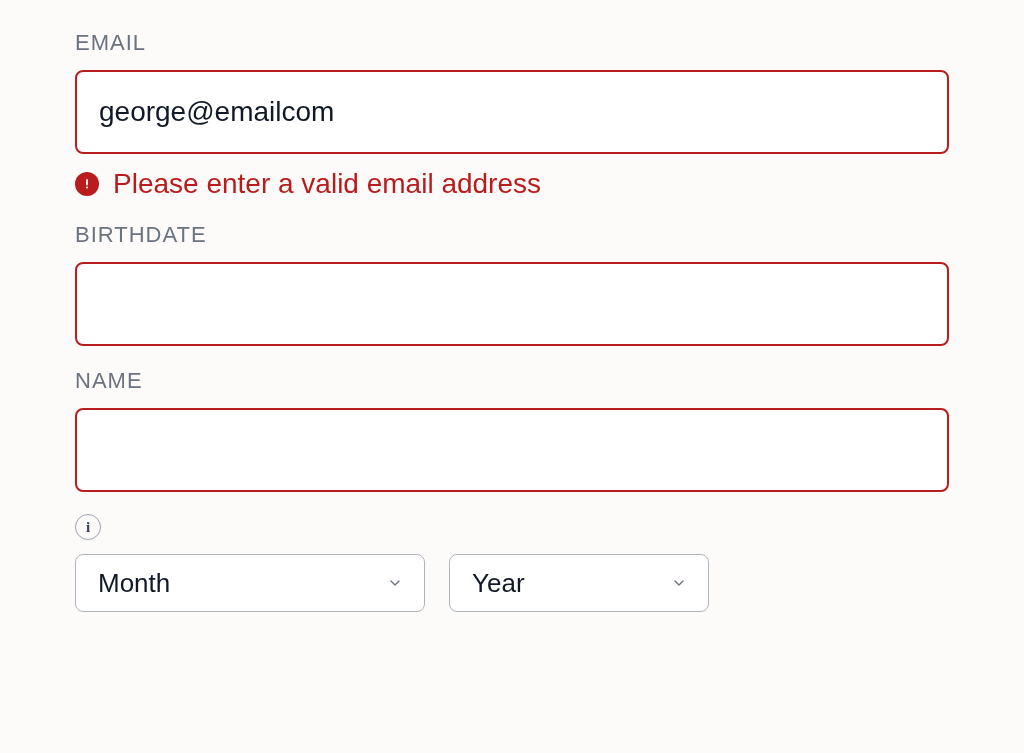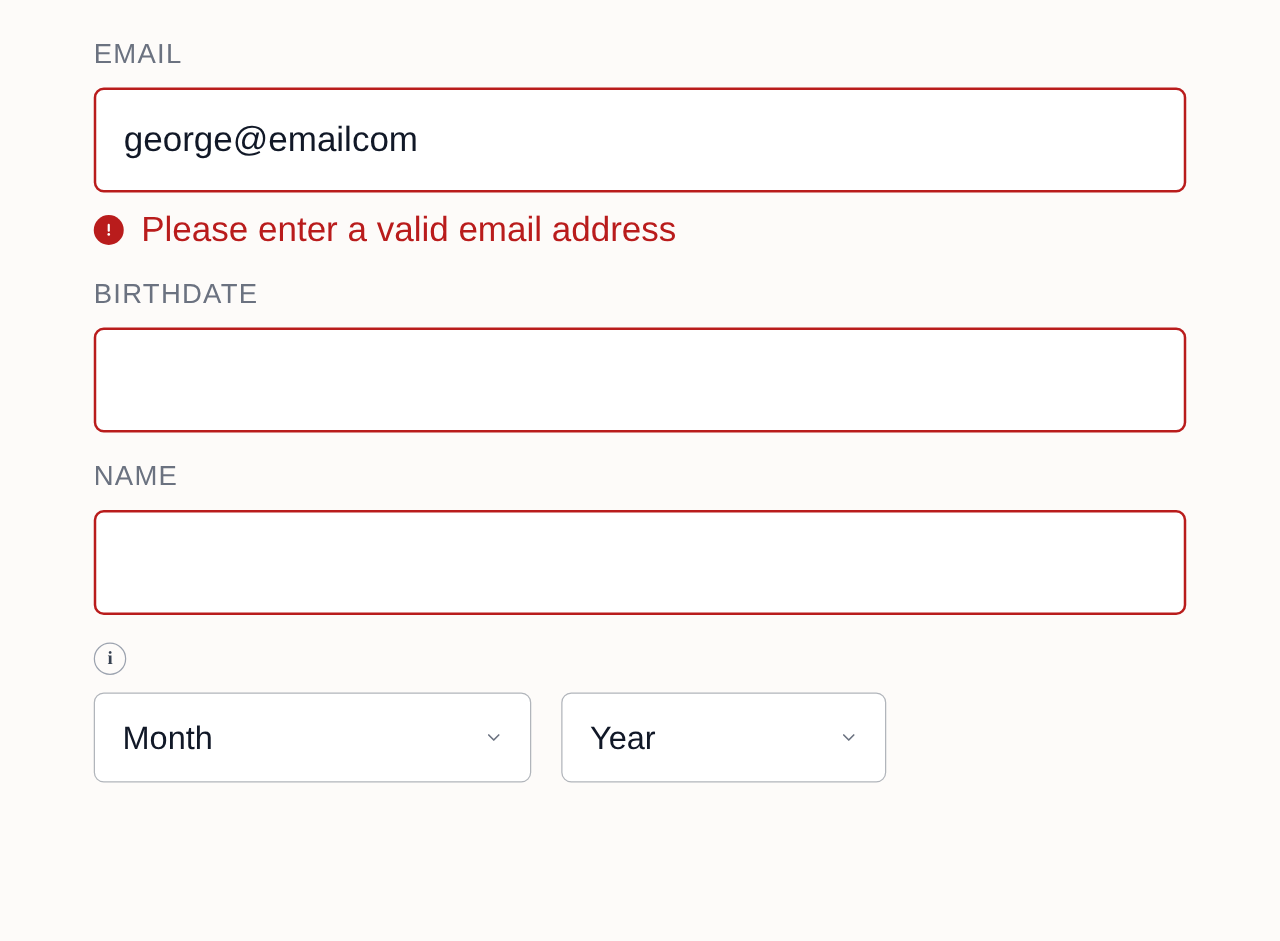--- a/index.html
+++ b/index.html
@@ -91,21 +91,21 @@
     }
     .select-wrap {
       position: relative;
       flex: 0 0 auto;
     }
     .select-month { width: 350px; }
     .select-day   { width: 222px; }
     .select-year  { width: 260px; }
     .select {
       width: 100%;
-      height: 72px;
+      height: 58px;
       border: 1.5px solid #b1b5bb;
       border-radius: 8px;
       background: #ffffff;
       font-size: 26px;
       padding: 12px 22px;
       color: #111827;
       appearance: none;
       -webkit-appearance: none;
       outline: none;
       cursor: pointer;

